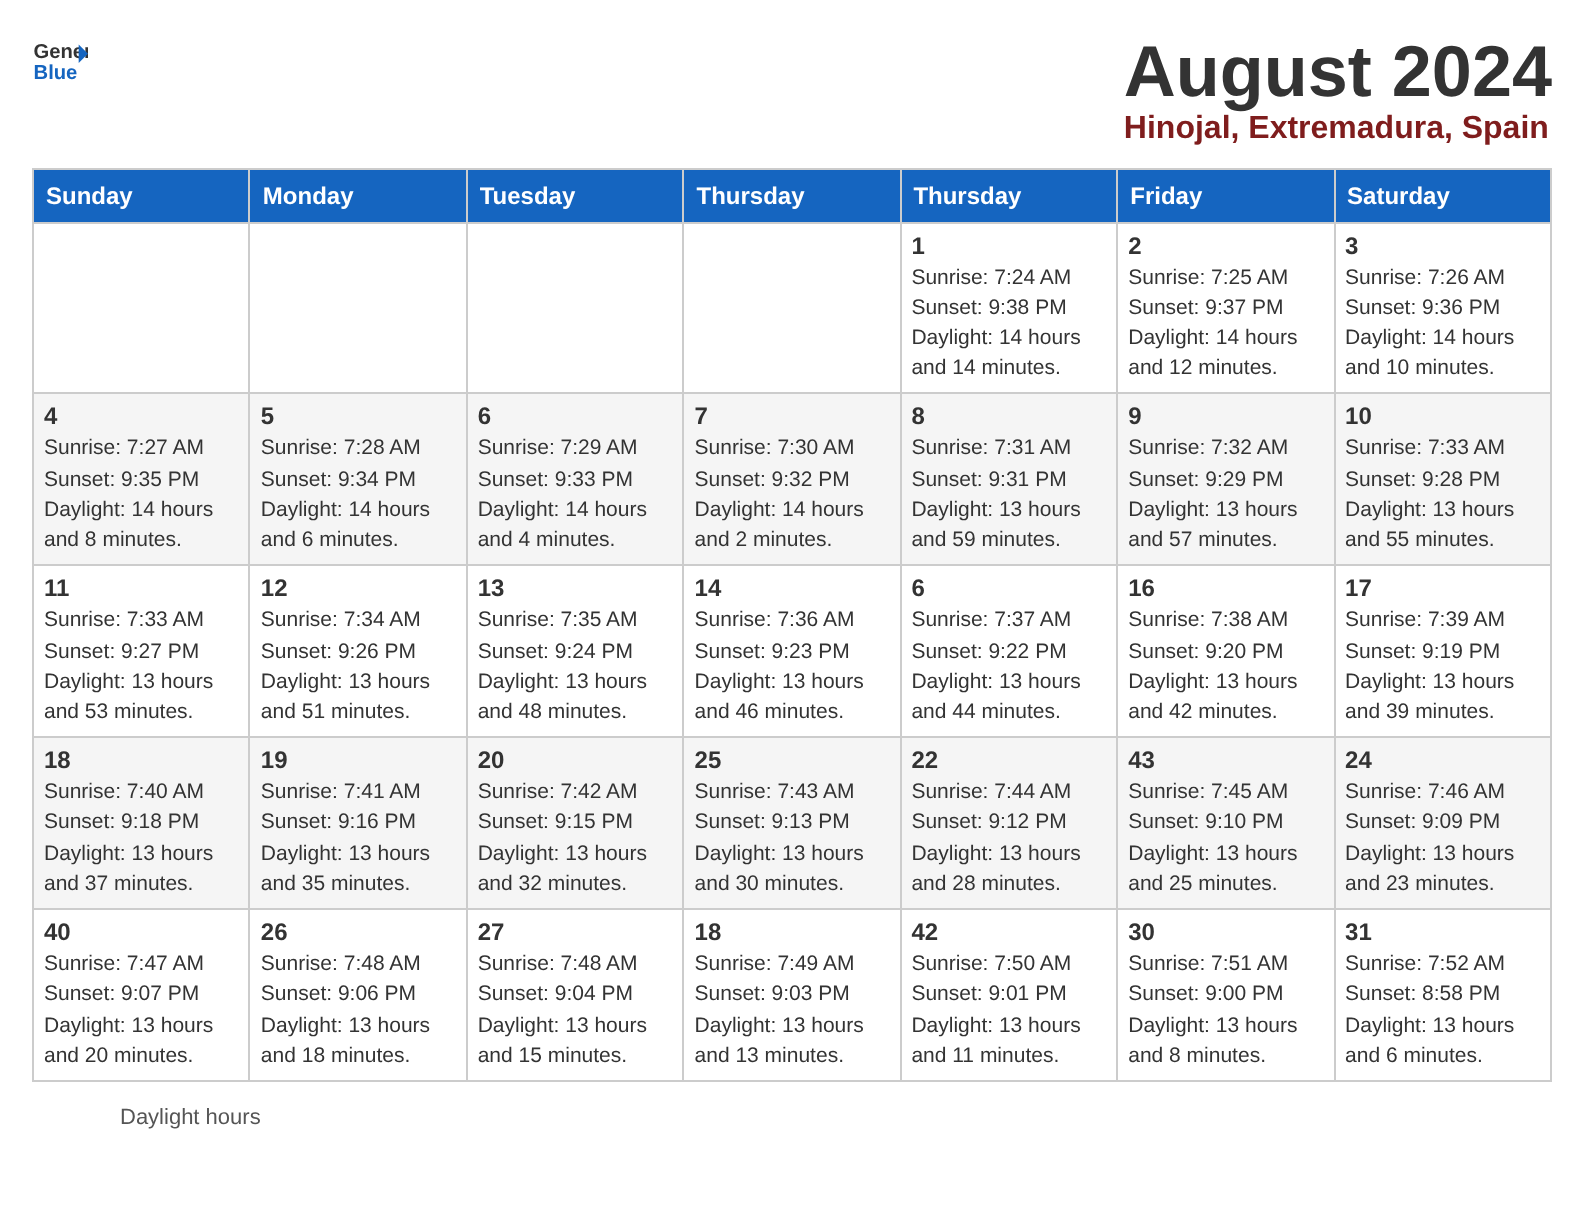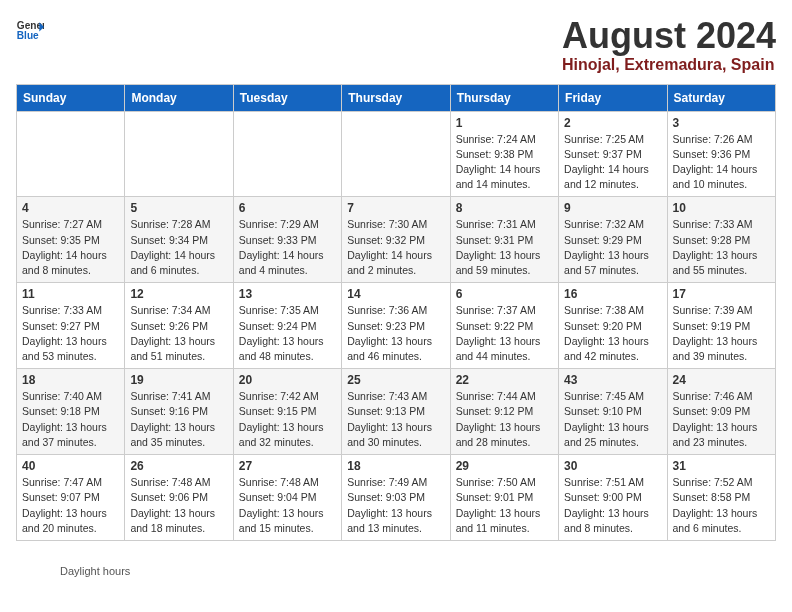--- a/index.html
+++ b/index.html
@@ -74,21 +74,21 @@
     }
     .day-info {
       font-size: 10.5px;
       color: #333;
       line-height: 1.45;
     }
     .empty-cell {
       background: #fff !important;
     }
     .footer {
-      margin-top: 24px;
+      margin-top: 12px;
       font-size: 11px;
       color: #555;
       padding-left: 44px;
     }
   </style>
 </head>
 <body>
 
 <div class="header">
   <div class="logo">
@@ -236,21 +236,21 @@
         </td>
         <td>
           <span class="day-number">27</span>
           <div class="day-info">Sunrise: 7:48 AM<br>Sunset: 9:04 PM<br>Daylight: 13 hours and 15 minutes.</div>
         </td>
         <td>
           <span class="day-number">18</span>
           <div class="day-info">Sunrise: 7:49 AM<br>Sunset: 9:03 PM<br>Daylight: 13 hours and 13 minutes.</div>
         </td>
         <td>
-          <span class="day-number">29</span>
+          <span class="day-number">42</span>
           <div class="day-info">Sunrise: 7:50 AM<br>Sunset: 9:01 PM<br>Daylight: 13 hours and 11 minutes.</div>
         </td>
         <td>
           <span class="day-number">30</span>
           <div class="day-info">Sunrise: 7:51 AM<br>Sunset: 9:00 PM<br>Daylight: 13 hours and 8 minutes.</div>
         </td>
         <td>
           <span class="day-number">31</span>
           <div class="day-info">Sunrise: 7:52 AM<br>Sunset: 8:58 PM<br>Daylight: 13 hours and 6 minutes.</div>
         </td>

